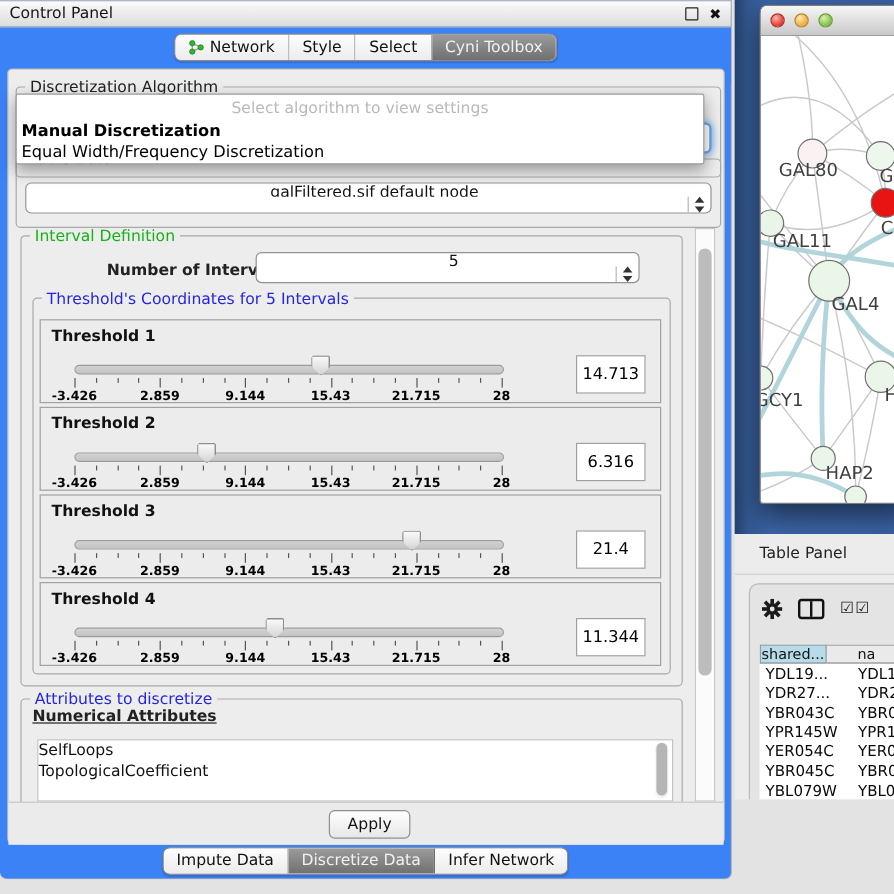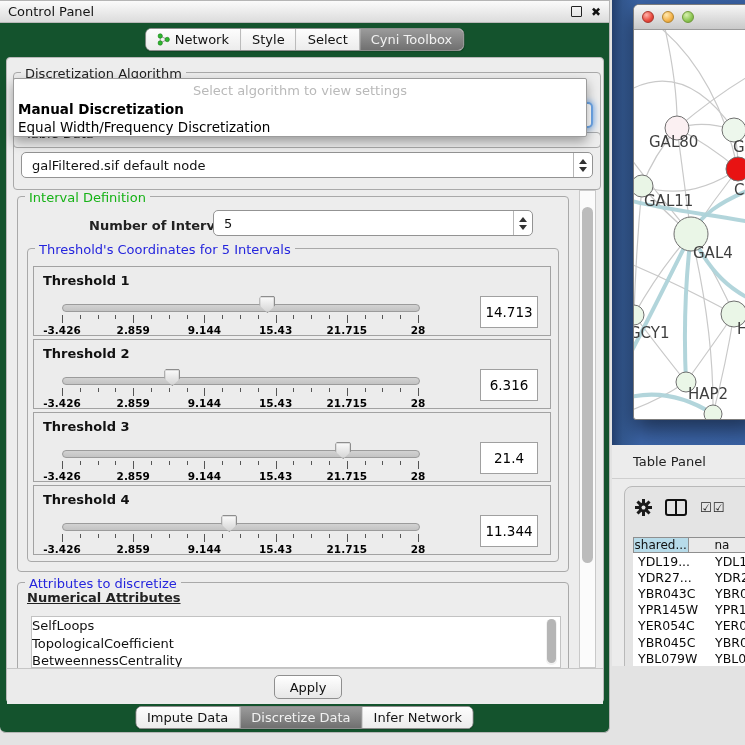--- a/index.html
+++ b/index.html
@@ -1,33 +1,33 @@
 <!DOCTYPE html>
 <html><head>
 <meta charset="utf-8">
 <style>
   html,body{margin:0;padding:0;background:#e3e3e3;font-family:"DejaVu Sans","Liberation Sans",sans-serif;}
   #app{position:relative;width:745px;height:745px;overflow:hidden;background:#e3e3e3;}
   
-  .window{position:absolute;left:0;top:0;width:610px;height:733px;background:#14532d;border:1px solid #b5b5b5;border-left:none;border-radius:0 0 6px 6px;box-sizing:border-box;}
+  .window{position:absolute;left:0;top:0;width:610px;height:733px;background:#3b82f6;border:1px solid #b5b5b5;border-left:none;border-radius:0 0 6px 6px;box-sizing:border-box;}
   .titlebar{position:absolute;left:0;top:0;right:0;height:22px;background:linear-gradient(#fbfbfb,#dcdcdc);border-bottom:1px solid #b9b9b9;display:flex;align-items:center;padding:0 8px;box-sizing:border-box;}
   .titlebar .title-text{font-size:13px;color:#151515;}
   .win-icons{margin-left:auto;display:flex;align-items:center;gap:9px;}
   .float-box{width:9px;height:9px;border:1.6px solid #222;border-radius:1px;}
   .close-x{font-size:12px;font-weight:bold;color:#111;line-height:10px;}
   .tabbar{position:absolute;top:27px;left:50%;transform:translateX(-50%);display:inline-flex;border:1px solid #8d8d8d;border-radius:6px;overflow:hidden;background:#fff;box-shadow:0 1px 1px rgba(0,0,0,.15);}
   .seg{display:flex;align-items:center;gap:5px;padding:3px 11px;font-size:13px;color:#111;background:linear-gradient(#fdfdfd,#ececec);border-right:1px solid #a9a9a9;white-space:nowrap;}
   .seg:last-child{border-right:none;}
   .seg.active{background:linear-gradient(#9b9b9b,#707070);color:#f1f1f1;border-right-color:#6e6e6e;}
   .content{position:absolute;left:6px;top:56px;width:598px;height:646px;background:#ededed;border:1px solid #b8b8b8;border-radius:4px;box-sizing:border-box;}
   .groupbox{position:absolute;border:1px solid #a9a9a9;border-radius:4px;}
   .gtitle{position:absolute;font-size:13px;color:#222;background:#ededed;padding:0 4px;white-space:nowrap;}
   .gtitle.green{color:#16b216;}
   .gtitle.blue{color:#2525dd;}
-  .combo{position:absolute;height:26px;background:#fff;border:1px solid #939393;border-radius:5px;display:flex;align-items:center;padding:0 0 0 10px;box-sizing:border-box;font-size:13px;color:#111;}
+  .combo{position:absolute;height:26px;background:#fff;border:1px solid #939393;border-radius:5px;display:flex;align-items:center;padding:0 0 0 10px;box-sizing:border-box;font-size:13px;color:#111;flex-direction:column;}
   .combo .cval{overflow:hidden;white-space:nowrap;}
   .stepper{margin-left:auto;width:18px;align-self:stretch;border-left:1px solid #b7b7b7;display:flex;flex-direction:column;align-items:center;justify-content:center;gap:3px;}
   .tri-up{width:0;height:0;border-left:4px solid transparent;border-right:4px solid transparent;border-bottom:5px solid #333;}
   .tri-dn{width:0;height:0;border-left:4px solid transparent;border-right:4px solid transparent;border-top:5px solid #333;}
   .combo.focus{border:2px solid #6ca6e8;box-shadow:0 0 6px 1px #7fb2ee;}
   .popup{position:absolute;left:6px;top:20px;width:572px;background:#fff;border:1px solid #9c9c9c;border-radius:2px;box-shadow:0 5px 12px rgba(0,0,0,.35);z-index:50;padding:2px 0 0 0;}
   .popup .prompt{font-size:13px;color:#b9b9b9;text-align:center;padding:2px 0;}
   .popup .opt{font-size:13.5px;color:#000;padding:1px 4px;}
   .popup .opt.sel{font-weight:bold;}
   
@@ -301,21 +301,20 @@
           </div>
         </div>
 
       <div class="groupbox" style="left:10px;top:524px;width:550px;height:120px;"></div>
       <div class="gtitle blue" style="left:18px;top:518px;">Attributes to discretize</div>
       <div class="gtitle" style="left:16px;top:532px;font-weight:bold;background:transparent;text-decoration:underline;">Numerical Attributes</div>
       <div class="attr-list" style="left:24px;top:558px;width:528px;height:50px;">
         <div>
             <div class="attr-item">SelfLoops</div>
             <div class="attr-item">TopologicalCoefficient</div>
-            <div class="attr-item">BetweennessCentrality</div>
           </div>
         <div class="list-scroll">
             <div class="lthumb"></div>
           </div>
       </div>
 
       <div class="vscroll" style="left:572px;top:132px;width:17px;height:478px;">
         <div class="vthumb" style="top:16px;height:356px;"></div>
       </div>
 

